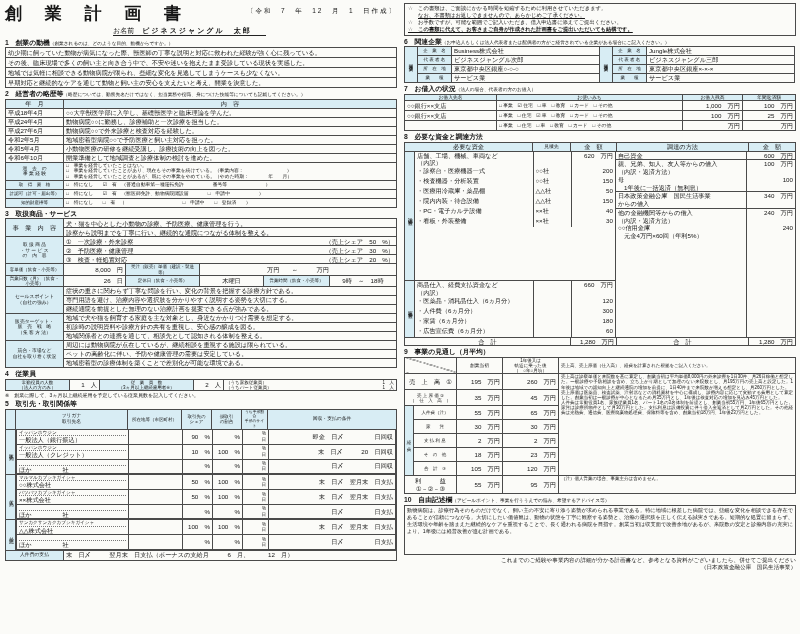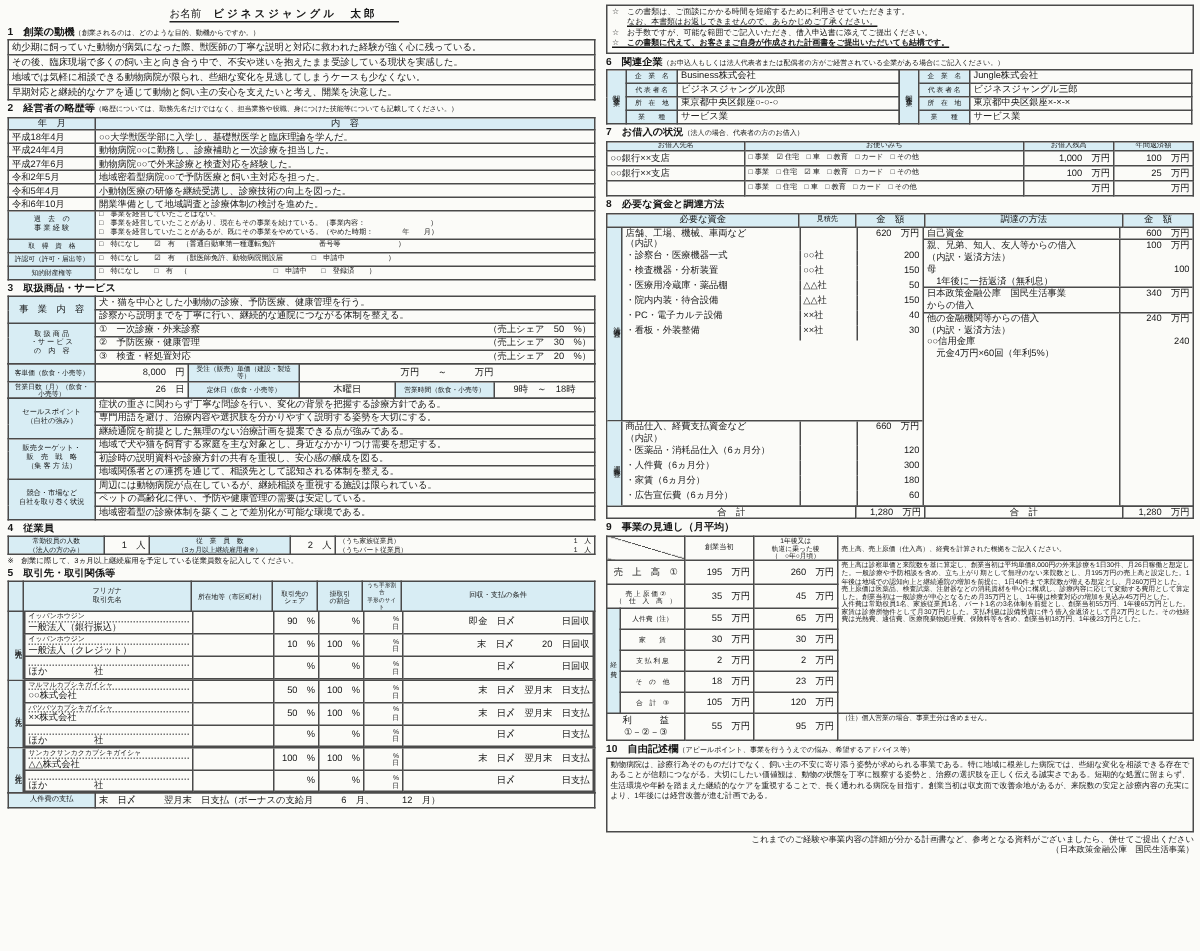--- a/index.html
+++ b/index.html
@@ -56,20 +56,24 @@
 .s10box{border:1px solid #4a4a4a;min-height:50px;padding:1px 2px;font-size:5.2px;line-height:1.35;text-align:justify;}
 .foot{font-size:5.6px;text-align:right;margin-top:2px;}
 .payrow td{height:10px;}
 </style>
 </head>
 <body>
 
 <div class="page">
 
   <div class="colL">
+    <div class="hdr">
+      <div class="doc-title">創 業 計 画 書</div>
+      <div class="doc-date">〔令和　7　年　12　月　1　日作成〕</div>
+    </div>
     <div class="namewrap">
       <span class="namelbl">お名前</span><span class="nameval">ビジネスジャングル　太郎</span>
     </div>
 
     <div class="sec">
       <div class="sec-t"><span>1　創業の動機</span><span class="nt">（創業されるのは、どのような目的、動機からですか。）</span></div>
       <table class="t">
         <tbody>
 
         <tr>

